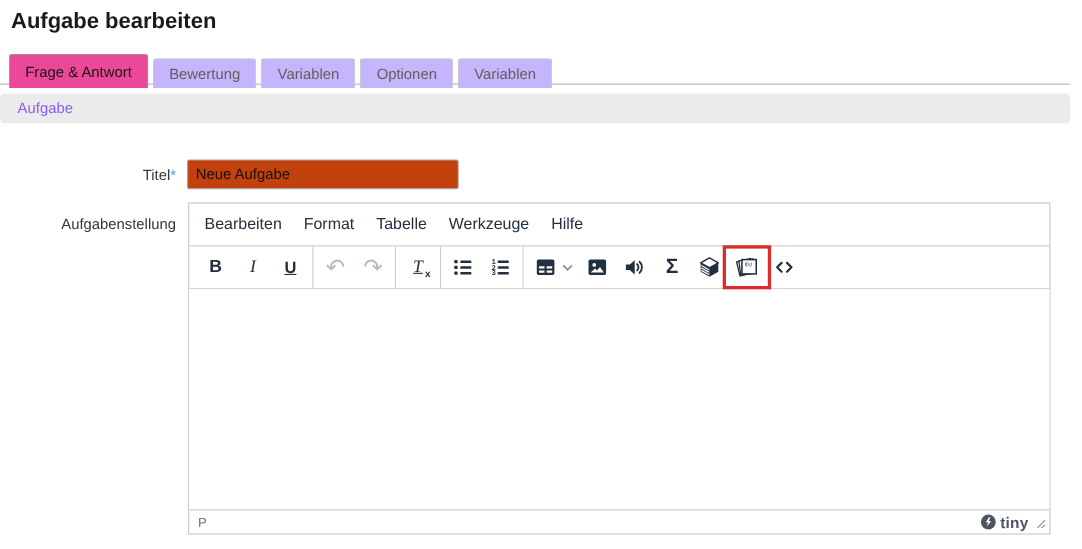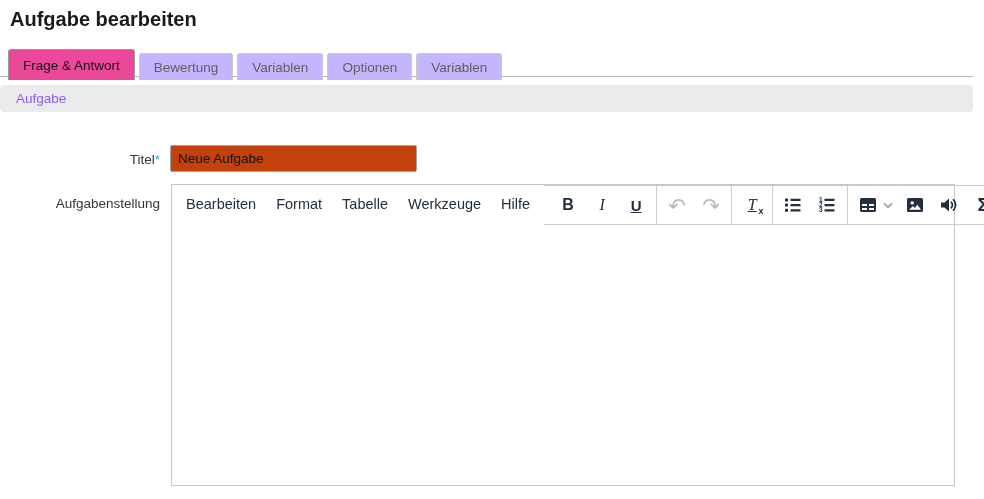--- a/index.html
+++ b/index.html
@@ -49,21 +49,21 @@
   .title-input {
     position:absolute; left:170px; top:145px; width:247px; height:27px;
     border:1px solid #a3a3a3; border-radius:2px; padding:0 7px;
     font-family:"Liberation Sans", sans-serif; font-size:13.5px; color:#111;
     outline:none; background:#c2410c;
   }
 
   
   .editor {
     position:absolute; left:171px; top:184px; width:784px; height:302px;
-    border:1px solid #c6c6c6; background:#fff; display:flex; flex-direction:row;
+    border:1px solid #c6c6c6; background:#fff; display:flex; flex-direction:column;
   }
   .menubar {
     height:38px; display:flex; align-items:center; padding:0 4px 0 4px; flex:0 0 auto;
   }
   .menu-item {
     padding:5px 7px; margin:0 3px; font-size:14.5px; color:#222f3e;
     border-radius:3px; cursor:pointer; white-space:nowrap;
   }
   .toolbar {
     height:40px; border-top:1px solid #cccccc; border-bottom:1px solid #cccccc;

